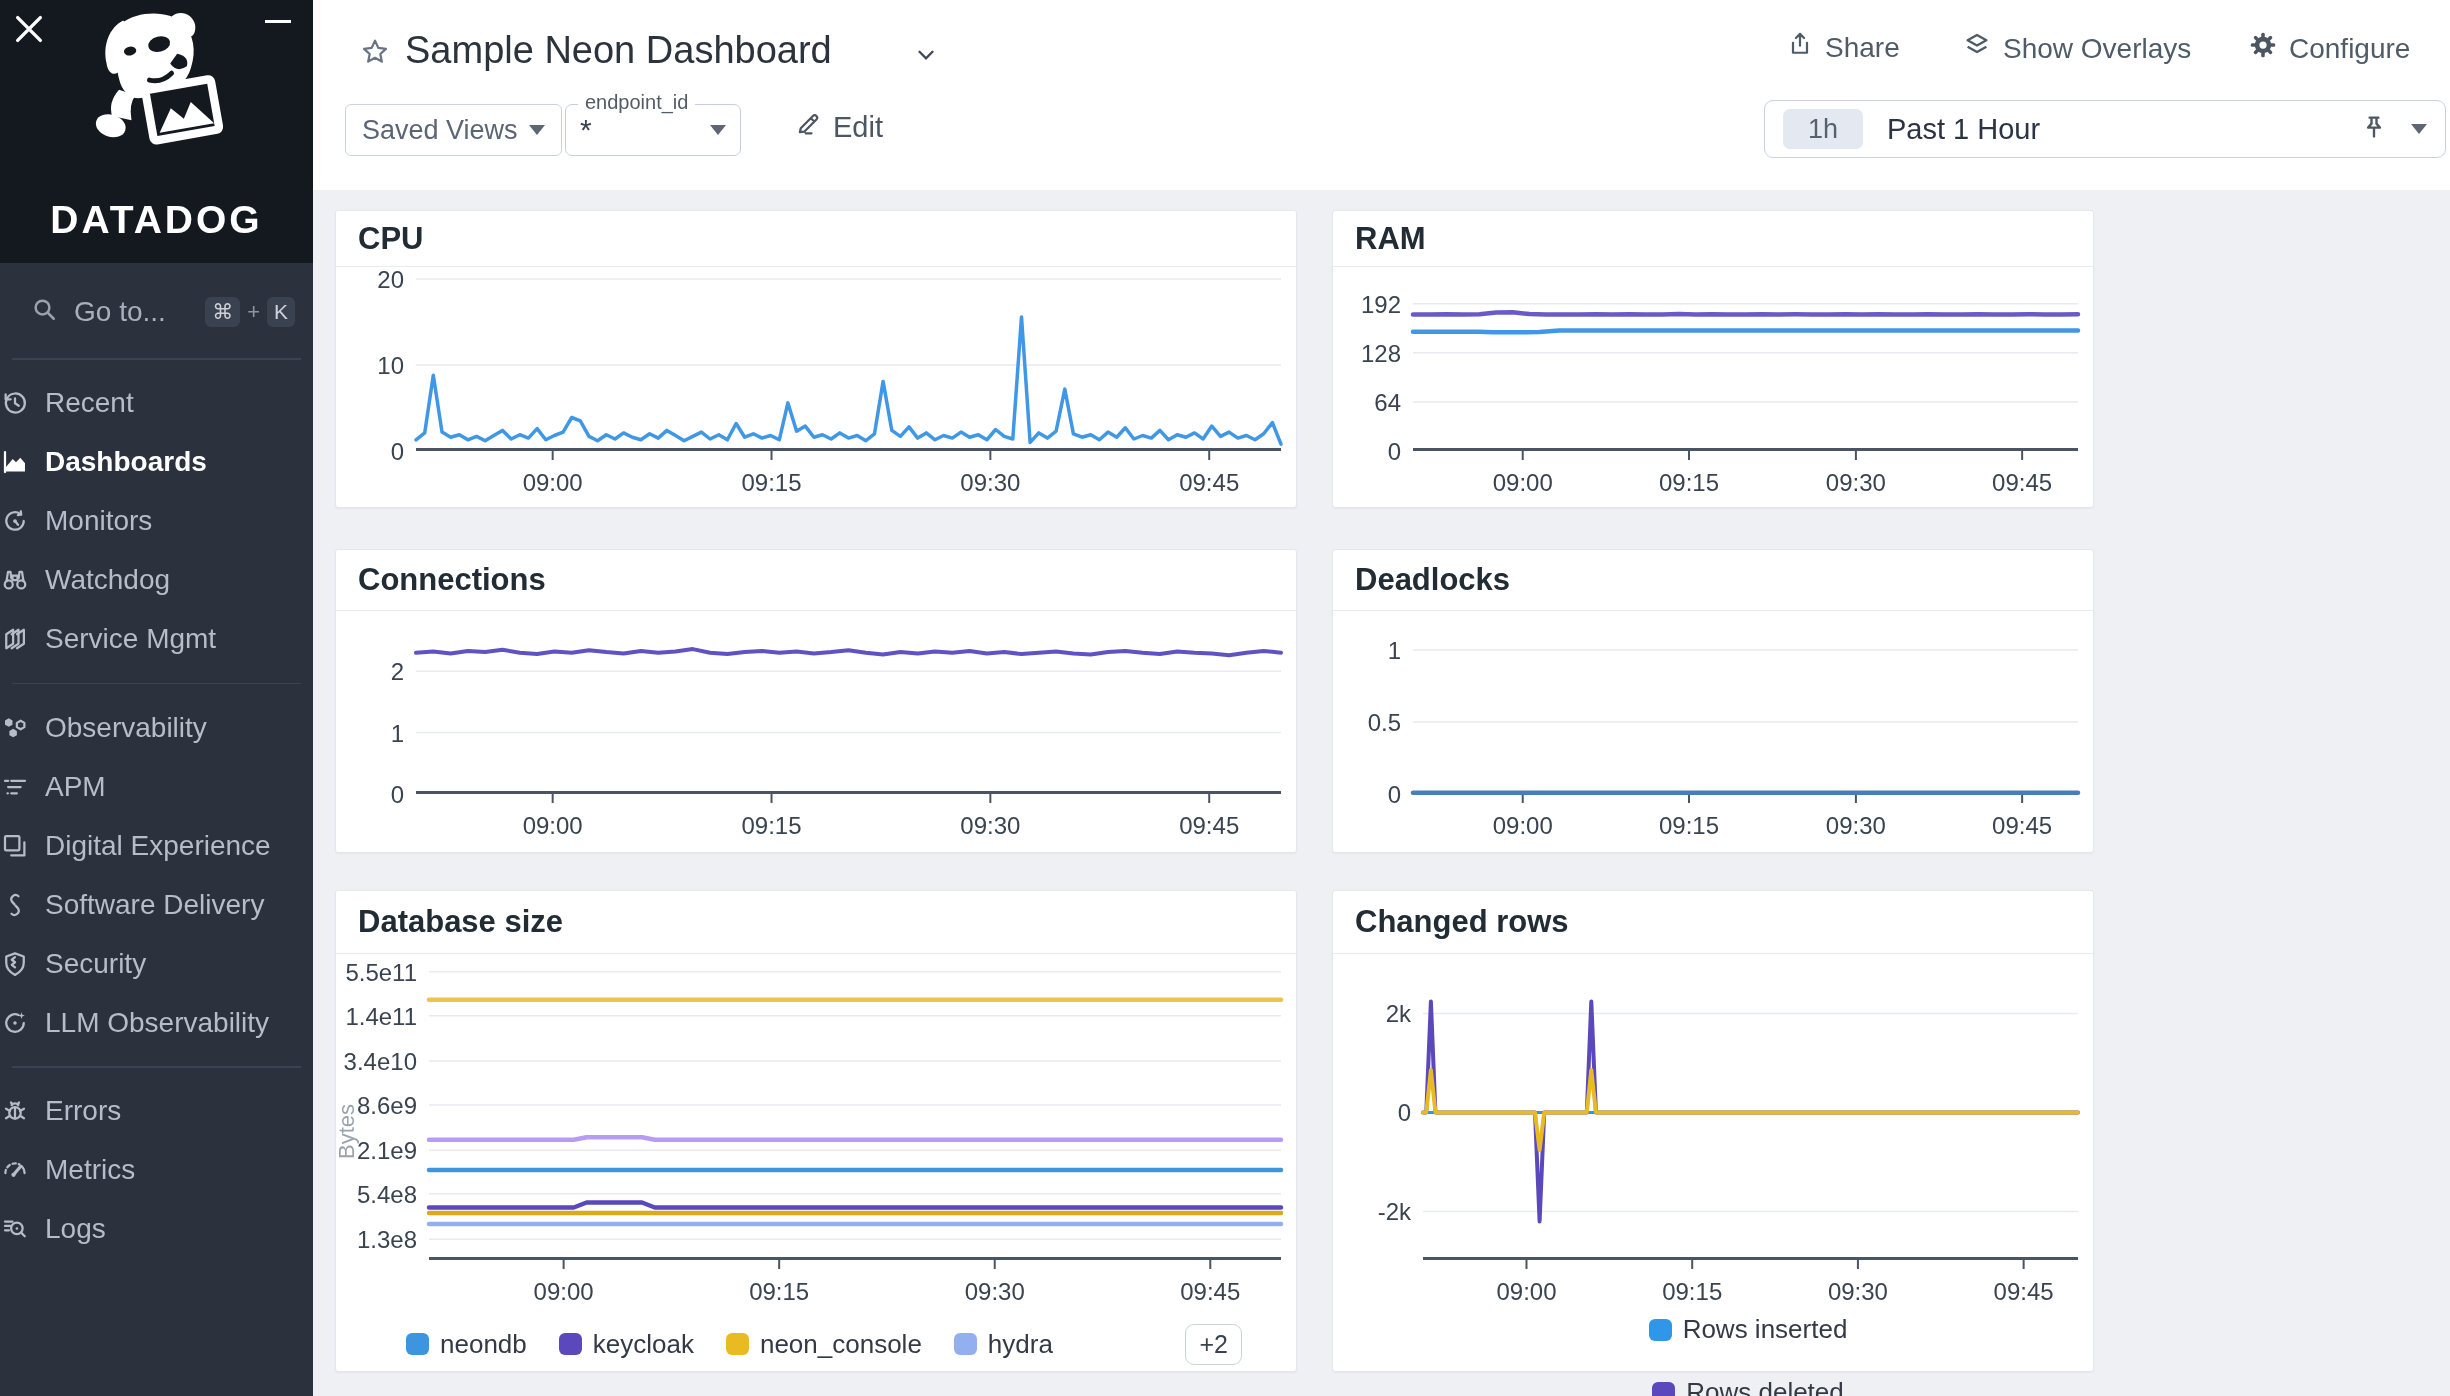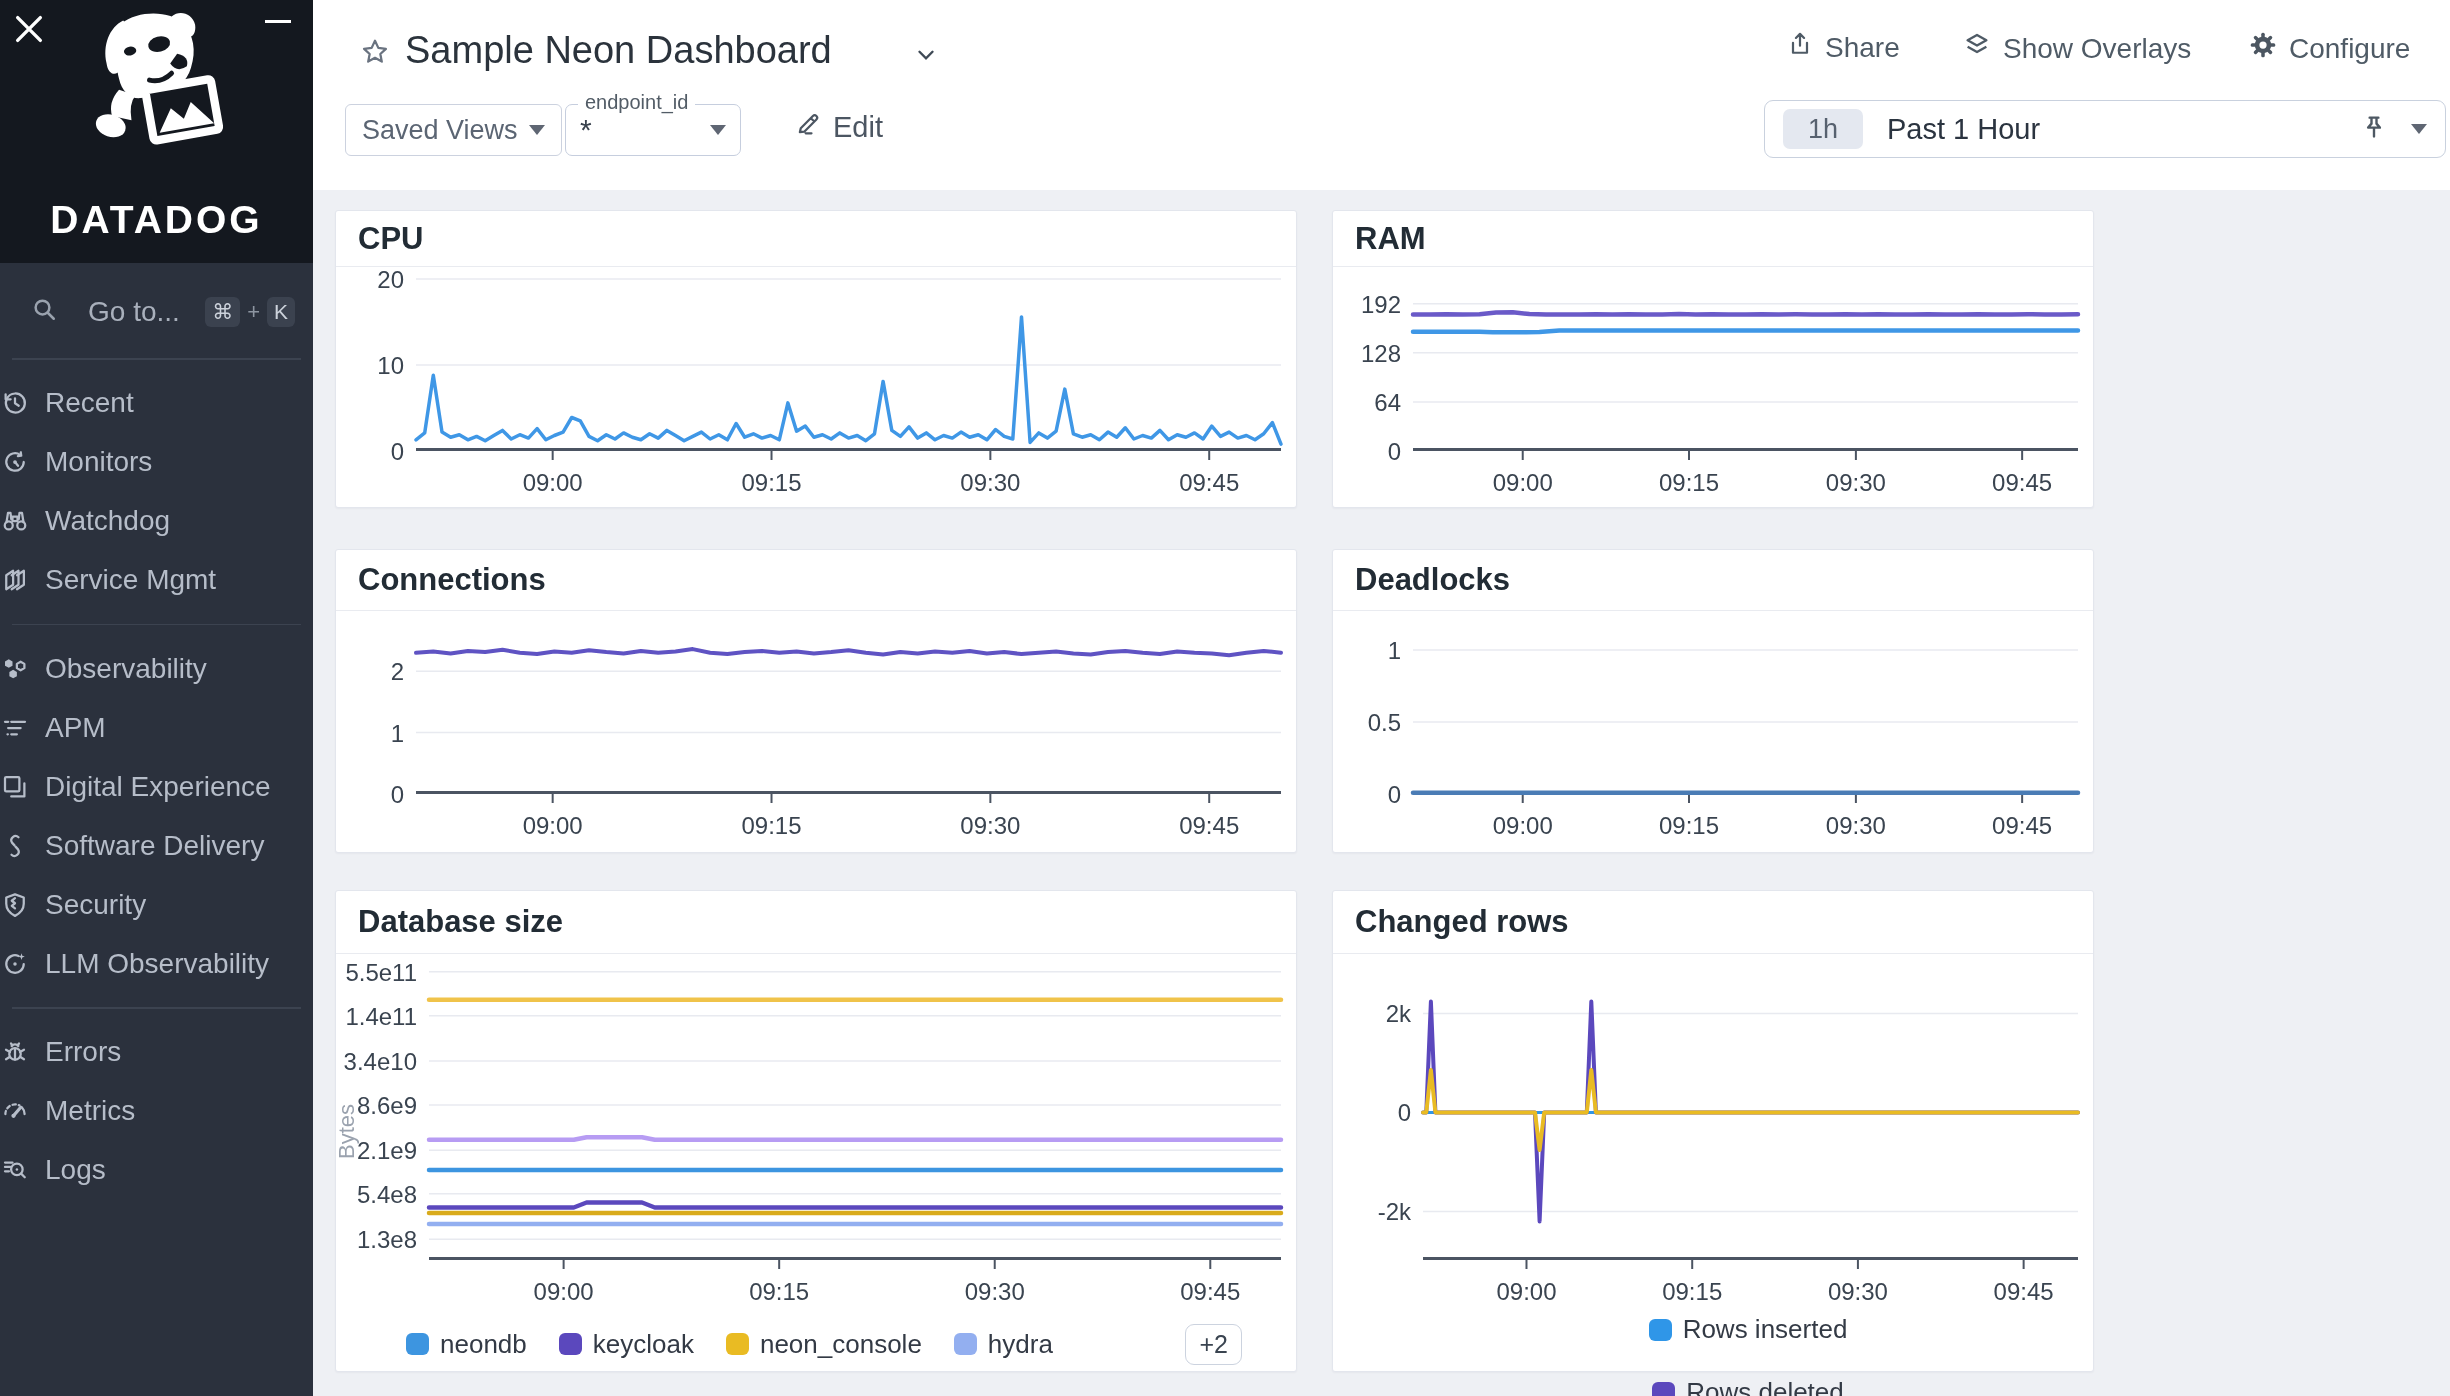--- a/index.html
+++ b/index.html
@@ -11,21 +11,21 @@
   .sidebar { position:absolute; left:0; top:0; width:313px; height:1396px; background:#2b313d; }
   .logo-block { position:relative; width:313px; height:263px; background:#14181f; }
   .win-close { position:absolute; left:12px; top:12px; width:34px; height:34px; cursor:pointer; }
   .win-min { position:absolute; right:20px; top:18px; width:28px; height:8px; cursor:pointer; }
   .win-min i { display:block; width:26px; height:3px; background:#fff; margin-top:2px; }
   .dog-logo { position:absolute; left:70px; top:4px; width:170px; height:166px; }
   .brand { position:absolute; left:0; top:198px; width:100%; text-align:center;
     color:#fff; font-size:39px; font-weight:bold; letter-spacing:3px; }
 
   .goto-row { display:flex; align-items:center; height:64px; margin-top:17px; padding:0 18px 0 30px; cursor:pointer; }
-  .goto-label { color:#a9b0bc; font-size:28px; margin-left:28px; flex:1; }
+  .goto-label { color:#a9b0bc; font-size:28px; margin-left:14px; flex:1; }
   .key-badge { background:#3b424f; color:#ccd2db; font-size:21px; border-radius:6px;
     padding:3px 7px; min-width:24px; text-align:center; }
   .key-plus { color:#8d95a1; font-size:22px; margin:0 7px; }
   .nav-divider { height:1.5px; background:#3c4350; margin:14px 12px; }
   .nav-item { height:59px; display:flex; align-items:center; gap:15px;
     color:#b6bdc9; font-size:28px; cursor:pointer; }
   .nav-item.active { color:#ffffff; font-weight:bold; }
   .nav-icon { width:30px; height:30px; display:inline-flex; }
   .nav-icon svg { width:30px; height:30px; }
 
@@ -124,20 +124,29 @@
     <div id="nav-groups">
         <div class="nav-item">
           <span class="nav-icon">
             <svg viewBox="0 0 24 24" fill="none" stroke="currentColor" stroke-width="1.8" stroke-linecap="round" stroke-linejoin="round">
               <path d="M4.5 5 V9 H8.5"></path>
               <path d="M5.3 9 A7.6 7.6 0 1 0 12 4.4 A7.6 7.6 0 0 0 5.3 9"></path>
               <path d="M12 8.2 v4 l3 2"></path>
             </svg>
           </span>
           <span>Recent</span>
+        </div>
+        <div class="nav-item active">
+          <span class="nav-icon">
+            <svg viewBox="0 0 24 24" fill="none" stroke="currentColor" stroke-width="1.8" stroke-linecap="round">
+              <path d="M4 4 V20"></path>
+              <path d="M4 19.5 H20 V13 L16.2 8.5 12.8 12.2 10.2 9.6 4.8 16 Z" fill="currentColor" stroke="none"></path>
+            </svg>
+          </span>
+          <span>Dashboards</span>
         </div>
         <div class="nav-item">
           <span class="nav-icon">
             <svg viewBox="0 0 24 24" fill="none" stroke="currentColor" stroke-width="1.8" stroke-linecap="round" stroke-linejoin="round">
               <path d="M19 12 a7 7 0 1 1 -2.9-5.7"></path>
               <path d="M16.6 4.2 l.4 2.7 -2.7 .4"></path>
               <circle cx="12" cy="12" r="1.5" fill="currentColor" stroke="none"></circle>
               <path d="M12 12 l2.4 3"></path>
             </svg>
           </span>

